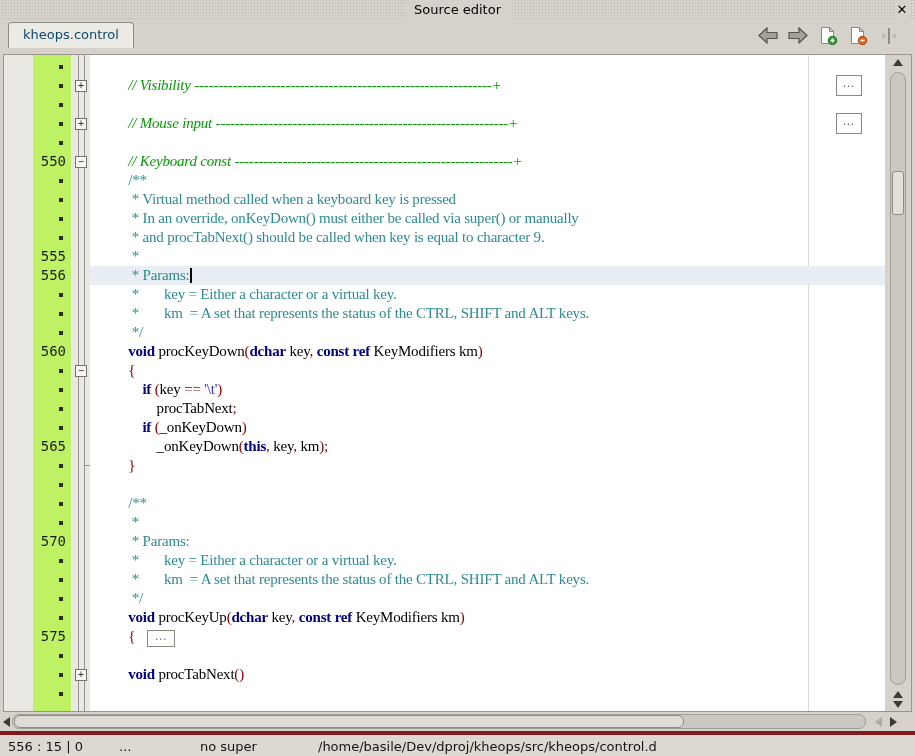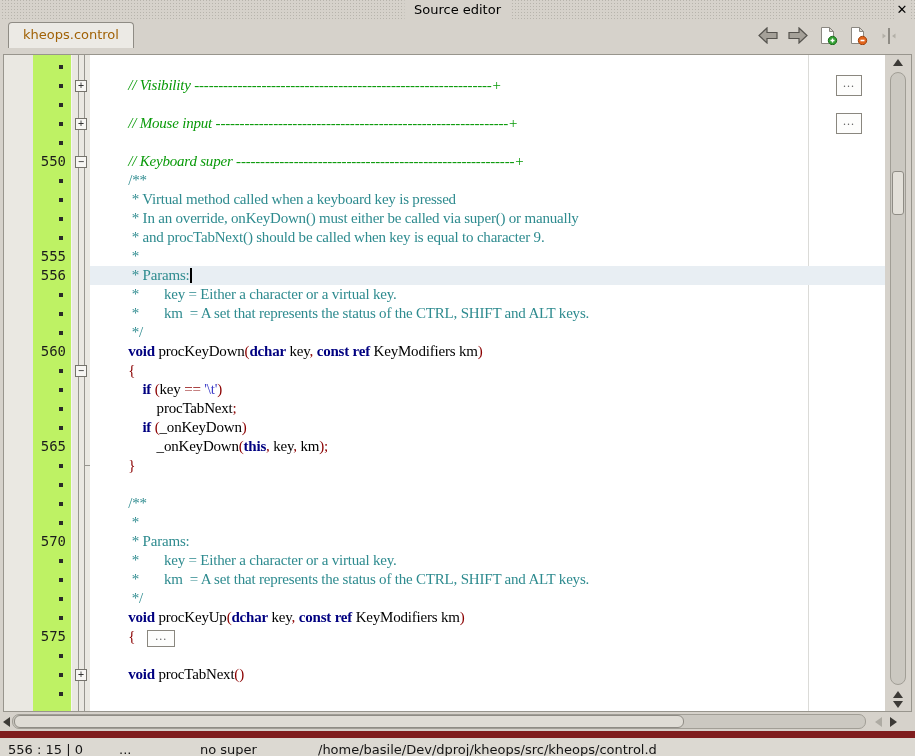--- a/index.html
+++ b/index.html
@@ -27,21 +27,21 @@
     position:absolute; right:5px; top:0; width:16px; height:20px; line-height:19px;
     text-align:center; font-size:13px; font-weight:bold; color:#000; cursor:default;
     background:#d6d2cb;
   }
 
   
   .header { position:absolute; left:0; top:20px; right:0; height:34px; }
   .tab {
     position:absolute; left:8px; top:2px; height:26px; padding:0 14px;
     background:#eceae5; border:1px solid #8f8c85; border-bottom:none;
-    border-radius:4px 4px 0 0; line-height:24px; font-size:13px; color:#a16207;text-align:right;
+    border-radius:4px 4px 0 0; line-height:24px; font-size:13px; color:#0c4a6e;text-align:right;
   }
   .tb-btn { position:absolute; top:5px; width:22px; height:22px; }
   .tb-btn svg { display:block; margin:2px auto 0; }
 
   
   .editor-panel {
     position:absolute; left:3px; top:54px; width:909px; height:658px;
     background:#ffffff; border:1px solid #98958d;
   }
   .gutter-a   { position:absolute; left:0;  top:0; bottom:0; width:29px; background:#eae8e2; }
@@ -127,21 +127,21 @@
   .hs-thumb {
     position:absolute; left:14px; width:670px; top:3px; height:13px;
     background:#dfdcd5; border:1px solid #8f8c85; border-radius:6px;
   }
   .hs-left2  { right:33px; top:5px; border-right-color:#aeaba3; }
   .hs-right  { right:18px; top:5px; }
 
   
   .statusbar {
     position:absolute; left:0; top:731px; right:0; bottom:0;
-    background:#dcd9d2; border-top:7px solid #7f1d1d;
+    background:#dcd9d2; border-top:4px solid #7f1d1d;
     font-size:13px; color:#141414;
   }
   .statusbar span { position:absolute; top:0; line-height:23px; white-space:pre; }
   .sb-caret { left:8px; }
   .sb-mod   { left:119px; }
   .sb-macro { left:200px; }
   .sb-path  { left:318px; }
 </style>
 </head>
 <body>
@@ -282,21 +282,21 @@
         <div class="fold-cell"></div>
       </div>
     <div class="code-view">
       <div class="ruler"></div>
       <div class="code-rows">
           <div class="code-line"></div>
           <div class="code-line"><span class="tk-c">    // Visibility --------------------------------------------------------------+</span><div class="right-fold-box">...</div></div>
           <div class="code-line"></div>
           <div class="code-line"><span class="tk-c">    // Mouse input -------------------------------------------------------------+</span><div class="right-fold-box">...</div></div>
           <div class="code-line"></div>
-          <div class="code-line"><span class="tk-c">    // Keyboard super ----------------------------------------------------------+</span></div>
+          <div class="code-line"><span class="tk-c">    // Keyboard const ----------------------------------------------------------+</span></div>
           <div class="code-line"><span class="tk-d">    /**</span></div>
           <div class="code-line"><span class="tk-d">     * Virtual method called when a keyboard key is pressed</span></div>
           <div class="code-line"><span class="tk-d">     * In an override, onKeyDown() must either be called via super() or manually</span></div>
           <div class="code-line"><span class="tk-d">     * and procTabNext() should be called when key is equal to character 9.</span></div>
           <div class="code-line"><span class="tk-d">     *</span></div>
           <div class="code-line current"><span class="tk-d">     * Params:</span><span class="caret"></span></div>
           <div class="code-line"><span class="tk-d">     *       key = Either a character or a virtual key.</span></div>
           <div class="code-line"><span class="tk-d">     *       km  = A set that represents the status of the CTRL, SHIFT and ALT keys.</span></div>
           <div class="code-line"><span class="tk-d">     */</span></div>
           <div class="code-line"><span class="tk-p">    </span><span class="tk-k">void</span><span class="tk-p"> procKeyDown</span><span class="tk-s">(</span><span class="tk-k">dchar</span><span class="tk-p"> key</span><span class="tk-s">,</span><span class="tk-p"> </span><span class="tk-k">const</span><span class="tk-p"> </span><span class="tk-k">ref</span><span class="tk-p"> KeyModifiers km</span><span class="tk-s">)</span></div>

